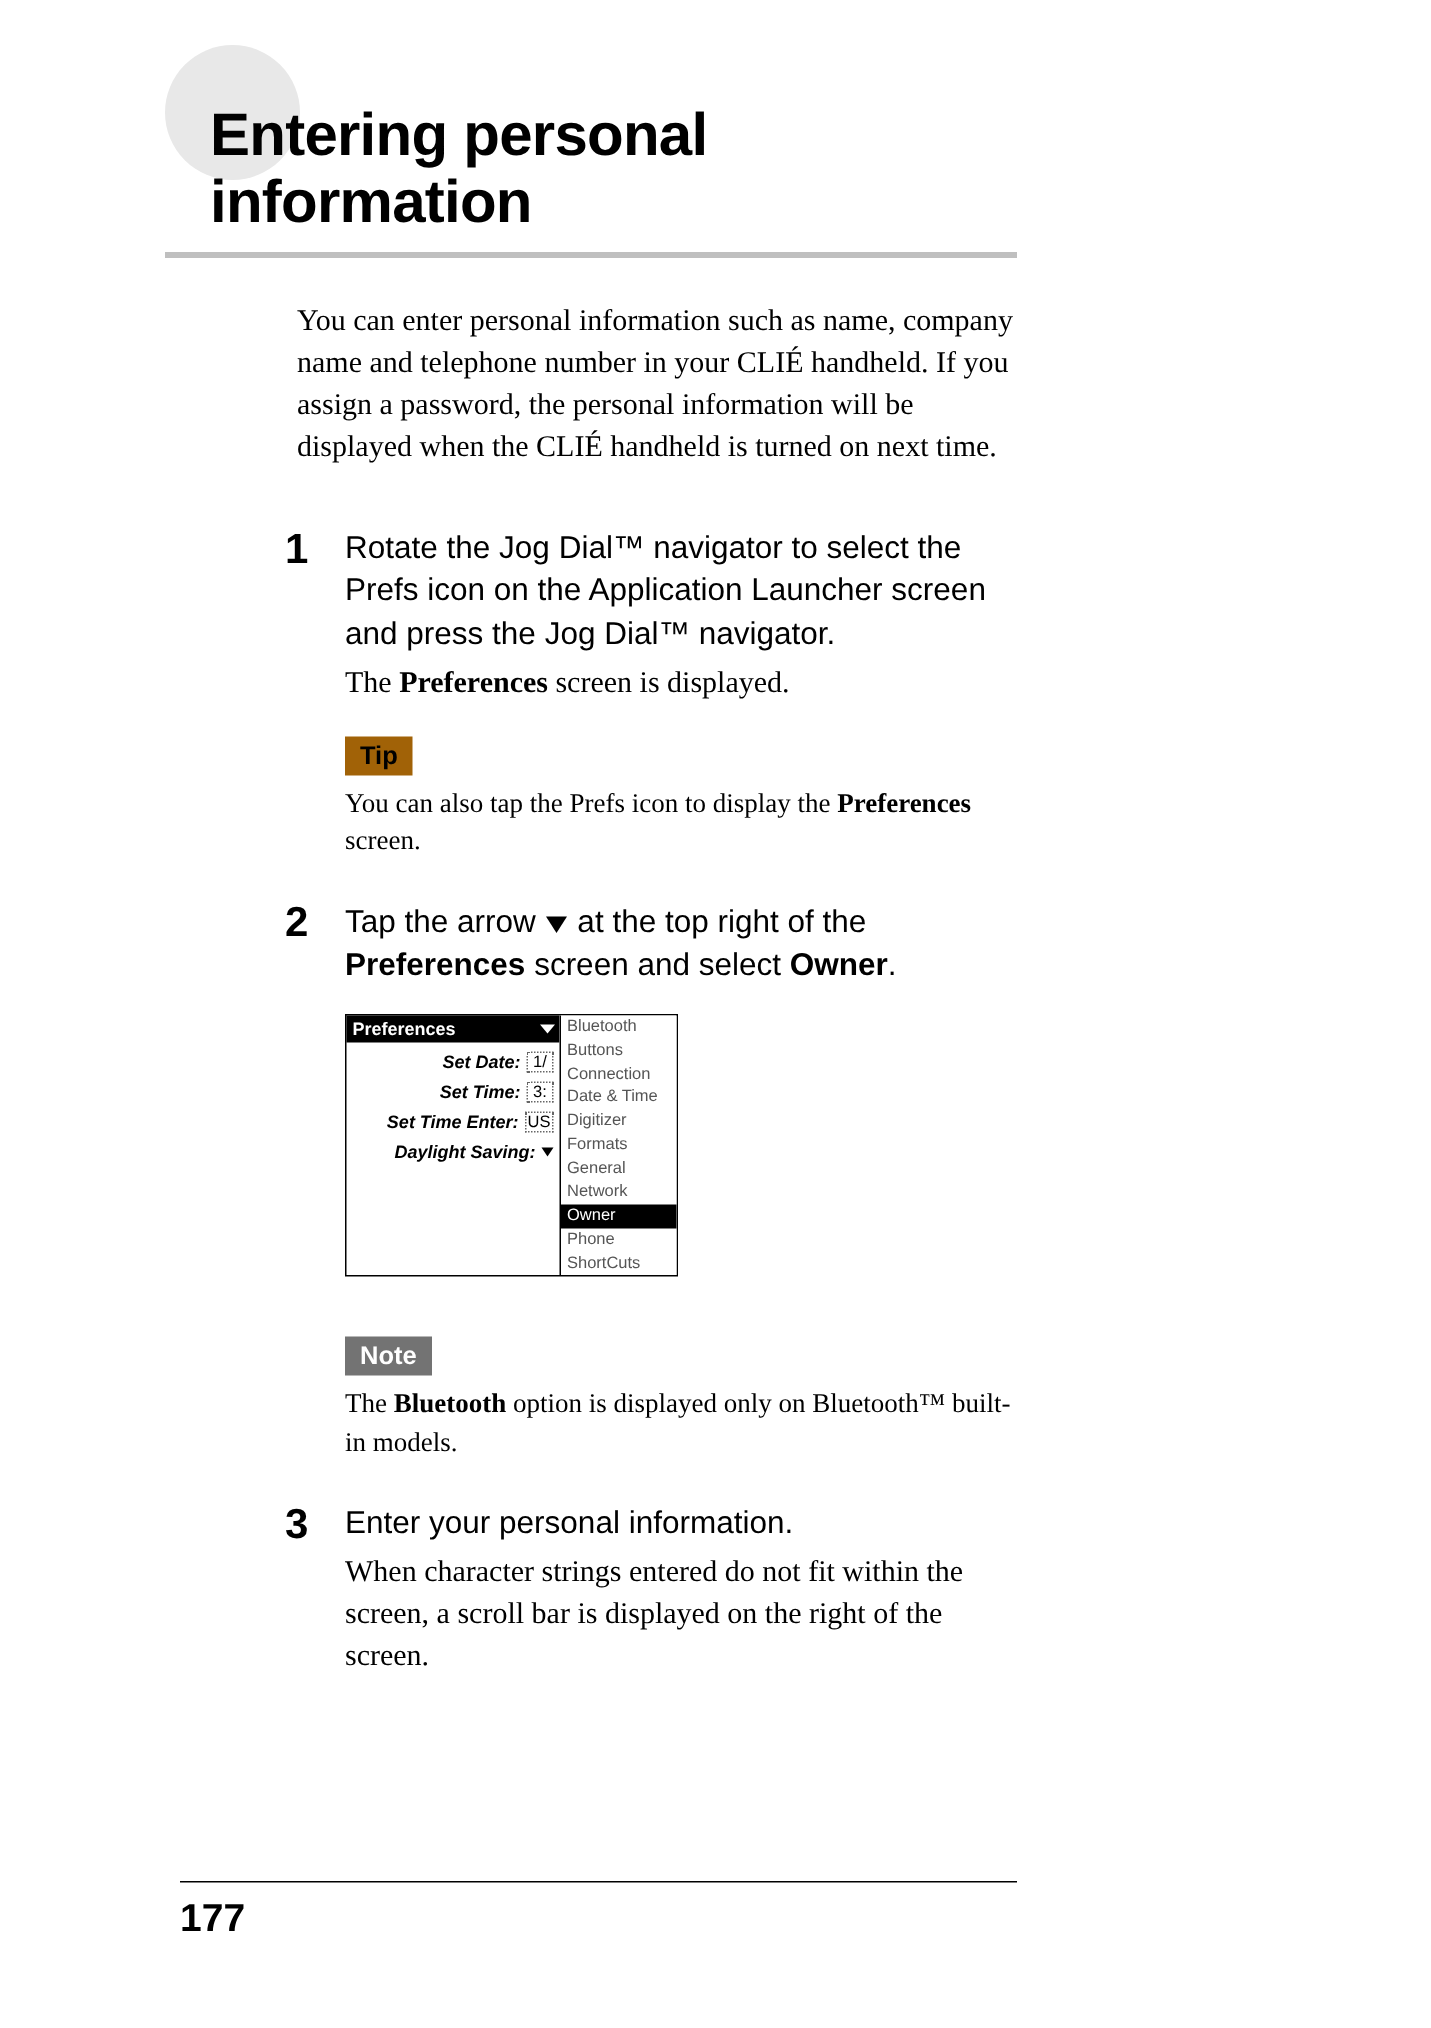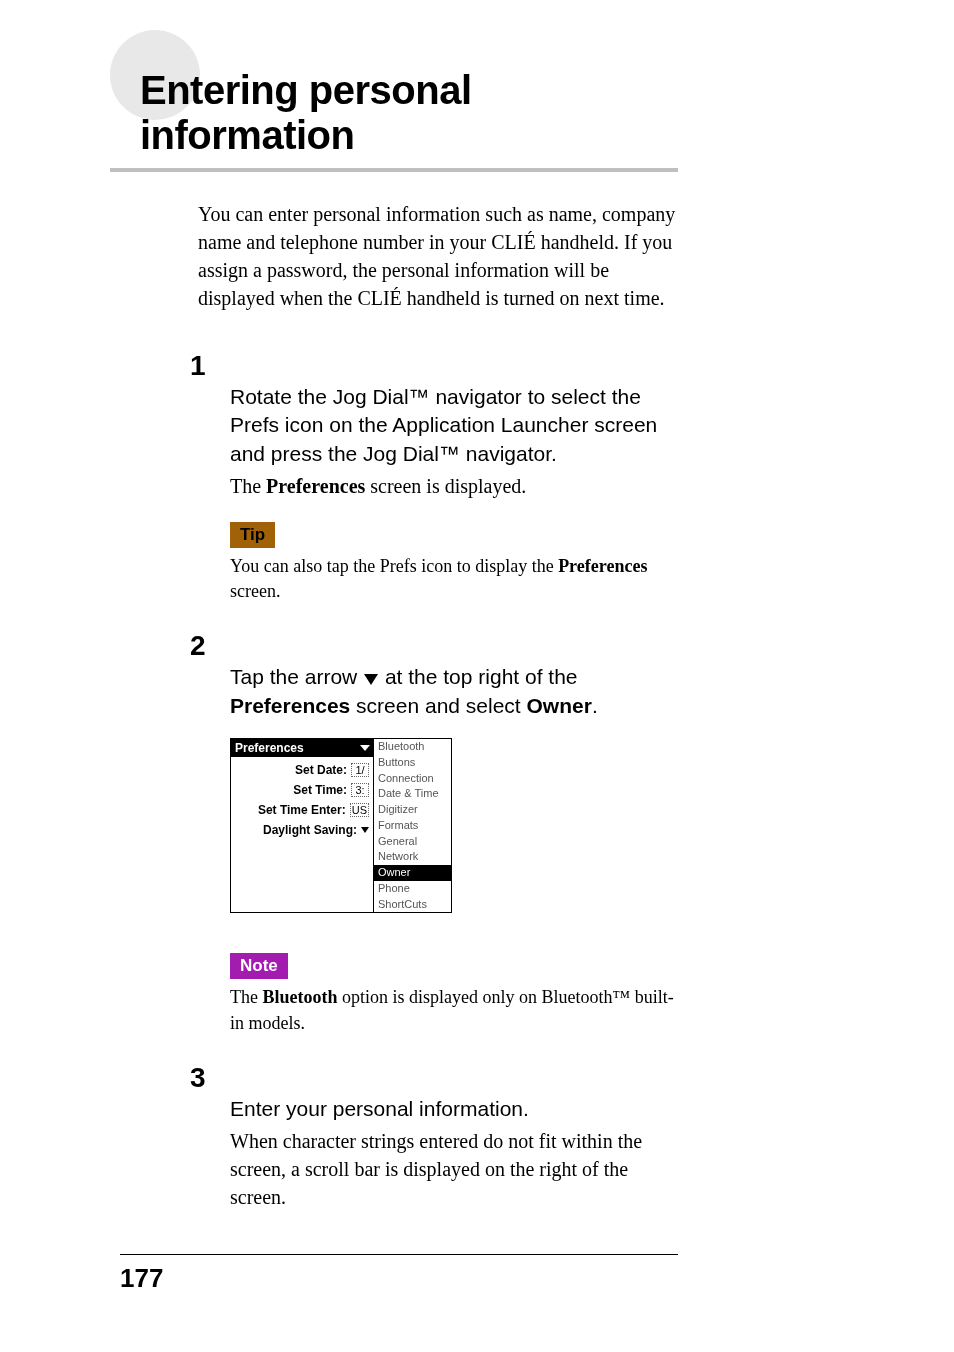--- a/index.html
+++ b/index.html
@@ -5,40 +5,40 @@
   * { box-sizing: border-box; margin: 0; padding: 0; }
   html, body { width: 954px; height: 1352px; background: #fff; font-family: "Times New Roman", Times, serif; color: #000; }
   .page { position: relative; width: 798px; height: 1352px; padding: 48px 120px 50px 120px; }
   .bullet-circle { position: absolute; left: 110px; top: 30px; width: 90px; height: 90px; border-radius: 50%; background: #e8e8e8; z-index: 0; }
   .chapter-title { position: relative; z-index: 1; font-family: Arial, Helvetica, sans-serif; font-weight: 900; font-size: 40px; letter-spacing: -0.5px; margin-left: 20px; margin-top: 20px; }
   .rule { position: relative; z-index: 1; height: 4px; background: #bfbfbf; margin-top: 10px; margin-bottom: 28px; margin-left: -10px; }
   .intro { font-size: 20px; line-height: 1.4; margin-left: 78px; margin-right: 0; margin-bottom: 40px; }
   .steps { margin-left: 70px; }
   .step { display: flex; margin-bottom: 28px; }
   .step-num { font-family: Arial, Helvetica, sans-serif; font-weight: 900; font-size: 28px; width: 40px; flex: 0 0 40px; line-height: 1.0; }
-  .step-body { flex: 1; margin-top: 31px; }
+  .step-body { flex: 1; }
   .step-instruction { font-family: Arial, Helvetica, sans-serif; font-size: 21px; line-height: 1.35; }
   .step-instruction b { font-weight: bold; }
   .step-result { font-family: "Times New Roman", Times, serif; font-size: 20px; margin-top: 4px; line-height: 1.4; }
   .step-result b { font-weight: bold; }
   .tip-label, .note-label { display: inline-block; font-family: Arial, Helvetica, sans-serif; font-weight: bold; font-size: 17px; padding: 3px 10px; margin-top: 22px; margin-bottom: 6px; }
   .tip-label { background: #a16207; color: #000; }
-  .note-label { background: #a21caf; color: #fff; }
+  .note-label { background: #737373; color: #fff; }
   .tip-text, .note-text { font-family: "Times New Roman", Times, serif; font-size: 18px; line-height: 1.4; }
   .tip-text b, .note-text b { font-weight: bold; }
   .screenshot-wrap { margin-top: 18px; margin-bottom: 18px; }
 
   
   .palm { width: 222px; border: 1px solid #000; font-family: Arial, Helvetica, sans-serif; font-size: 12px; display: flex; background: #fff; position: relative; }
   .palm-left { flex: 1; border-right: 0; }
   .palm-titlebar { background: #000; color: #fff; display: flex; align-items: center; justify-content: space-between; height: 18px; padding: 0 3px 0 4px; font-weight: bold; font-size: 12px; }
   .palm-dropdown-arrow { width: 0; height: 0; border-left: 5px solid transparent; border-right: 5px solid transparent; border-top: 6px solid #fff; }
   .palm-form { padding: 6px 4px 2px 4px; }
   .palm-row { display: flex; align-items: center; justify-content: flex-end; margin-bottom: 6px; font-weight: bold; font-size: 12px; }
-  .palm-row .lbl { text-align: center; }
+  .palm-row .lbl { text-align: center; font-style: italic; }
   .palm-row .val { border: 1px dotted #666; min-width: 18px; text-align: center; margin-left: 4px; font-weight: normal; font-size: 11px; padding: 0 1px; }
   .palm-row .carrot { width:0; height:0; border-left:4px solid transparent; border-right:4px solid transparent; border-top:6px solid #000; margin-left:4px; }
   .palm-menu { width: 78px; border-left: 1px solid #000; background: #fff; }
   .palm-menu-item { font-size: 11px; padding: 1px 4px; line-height: 1.25; white-space: nowrap; color: #555; }
   .palm-menu-item.sel { background: #000; color: #fff; }
   .palm-pad { height: 56px; }
 
   .down-triangle { display:inline-block; width:0; height:0; border-left:7px solid transparent; border-right:7px solid transparent; border-top:11px solid #000; vertical-align: -1px; margin: 0 1px; }
 
   .footer { position: absolute; left: 120px; right: 120px; bottom: 58px; }

